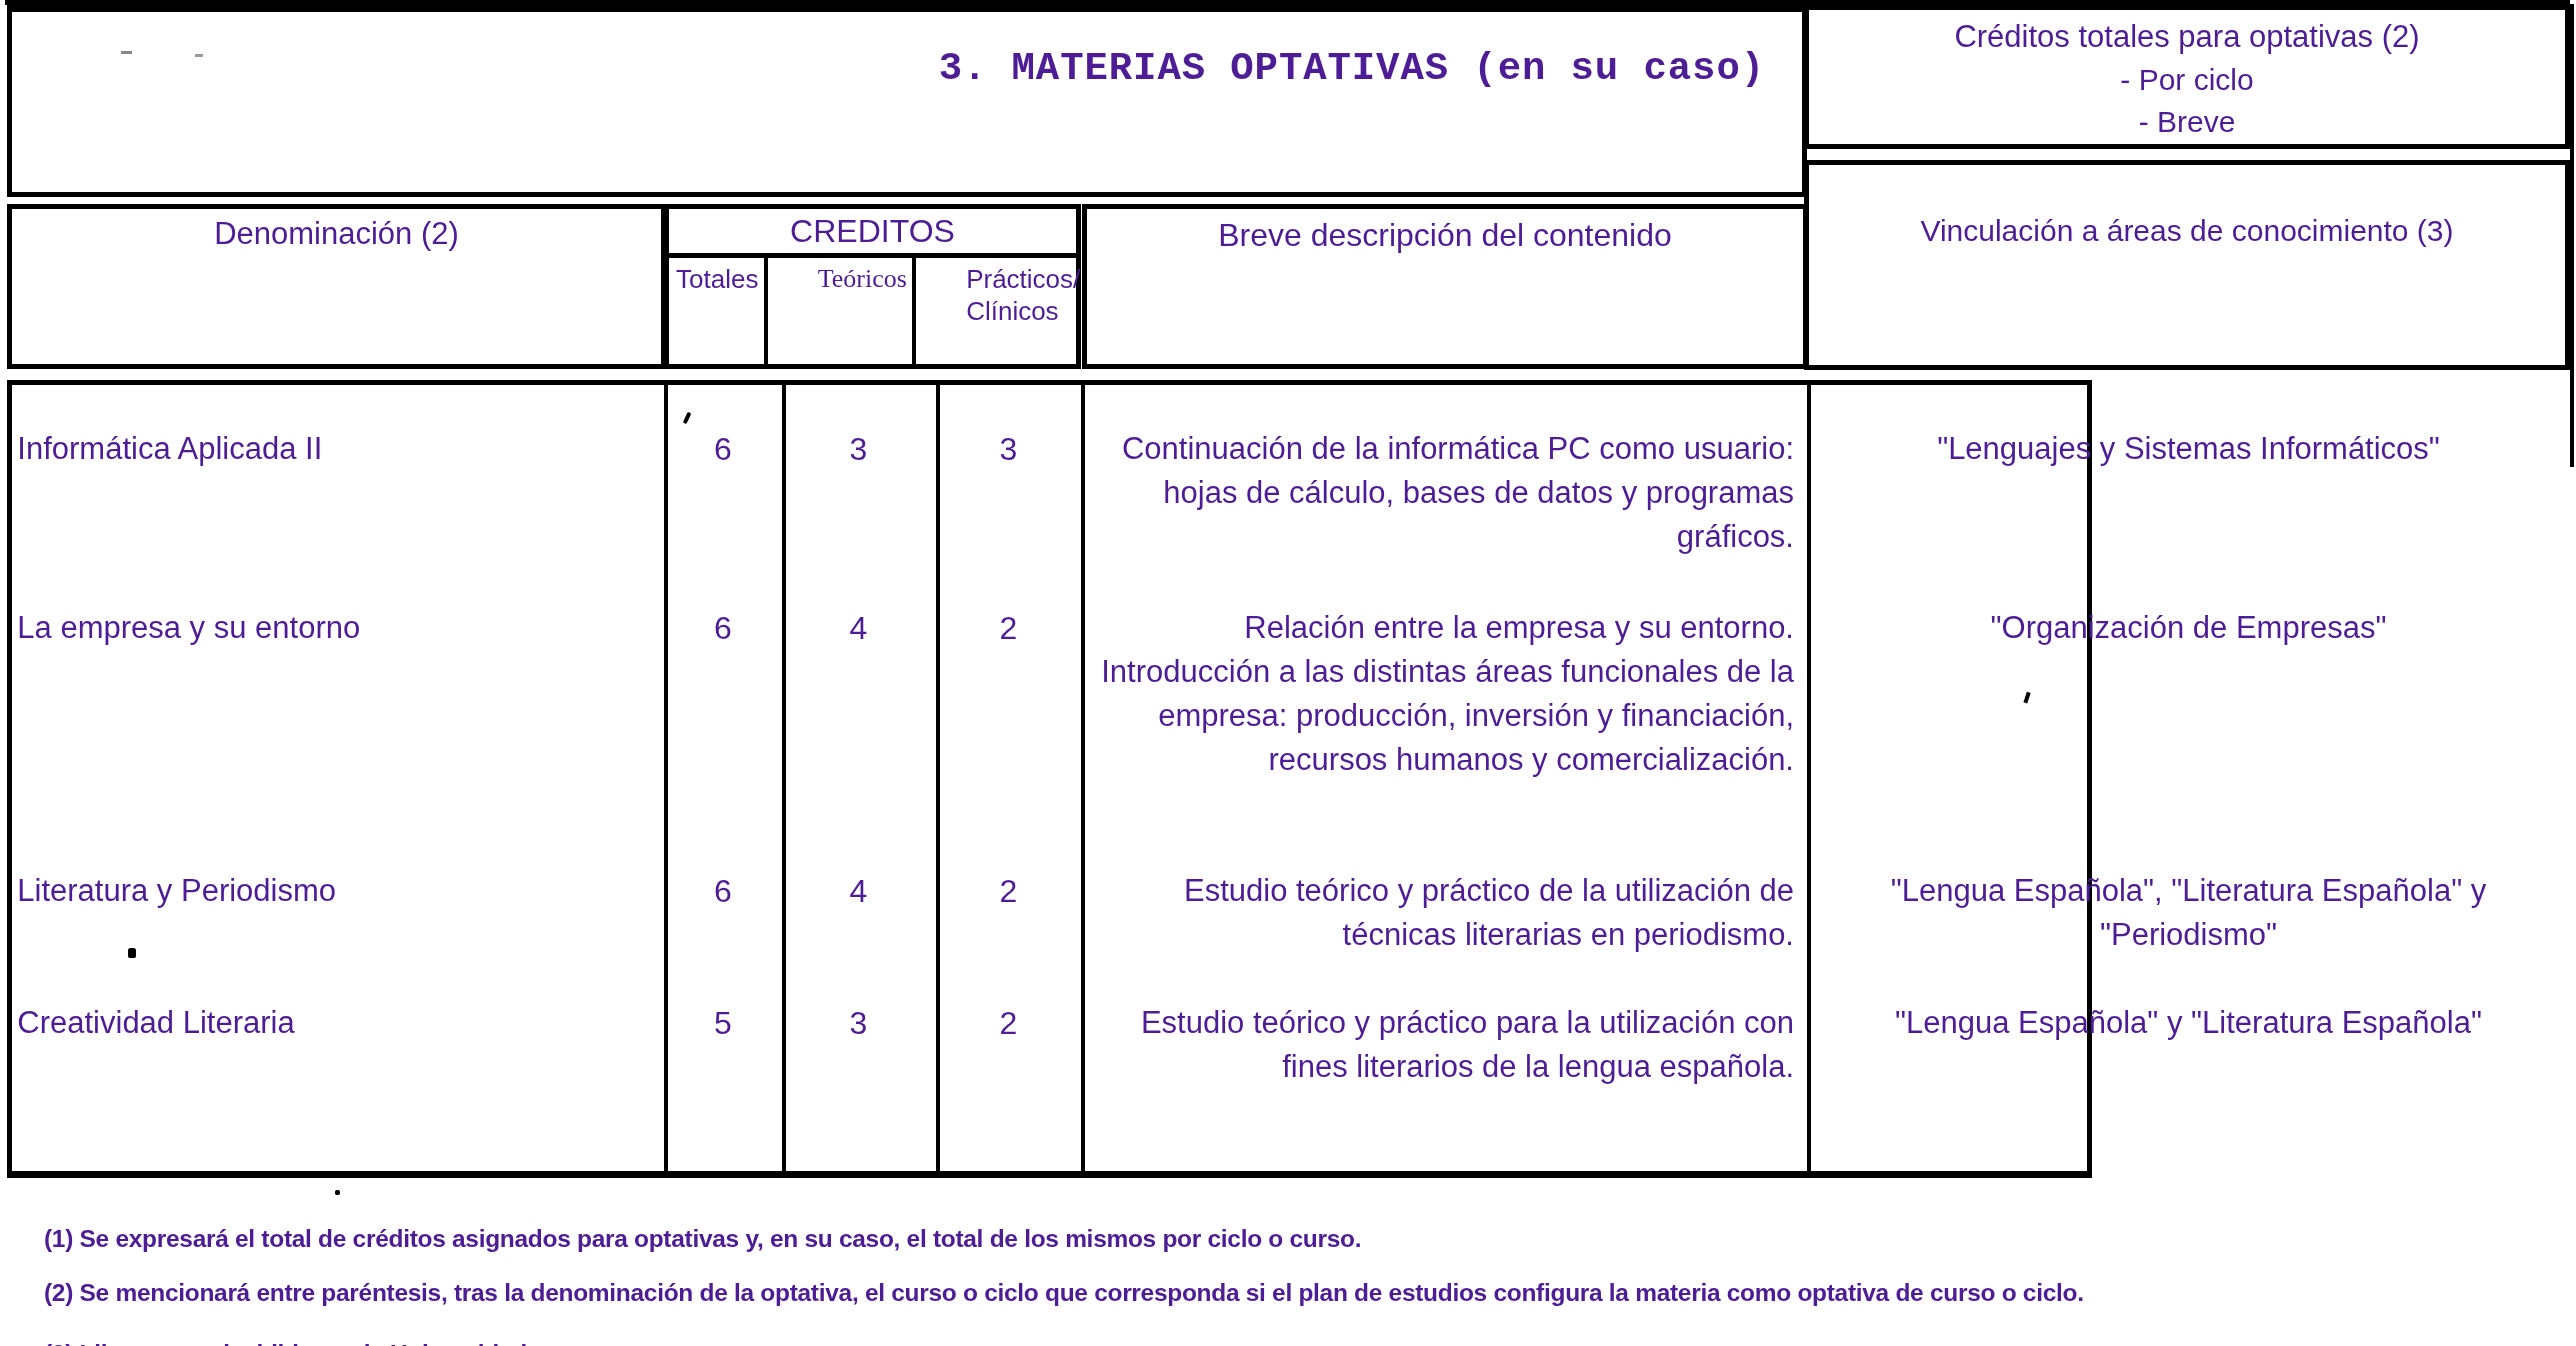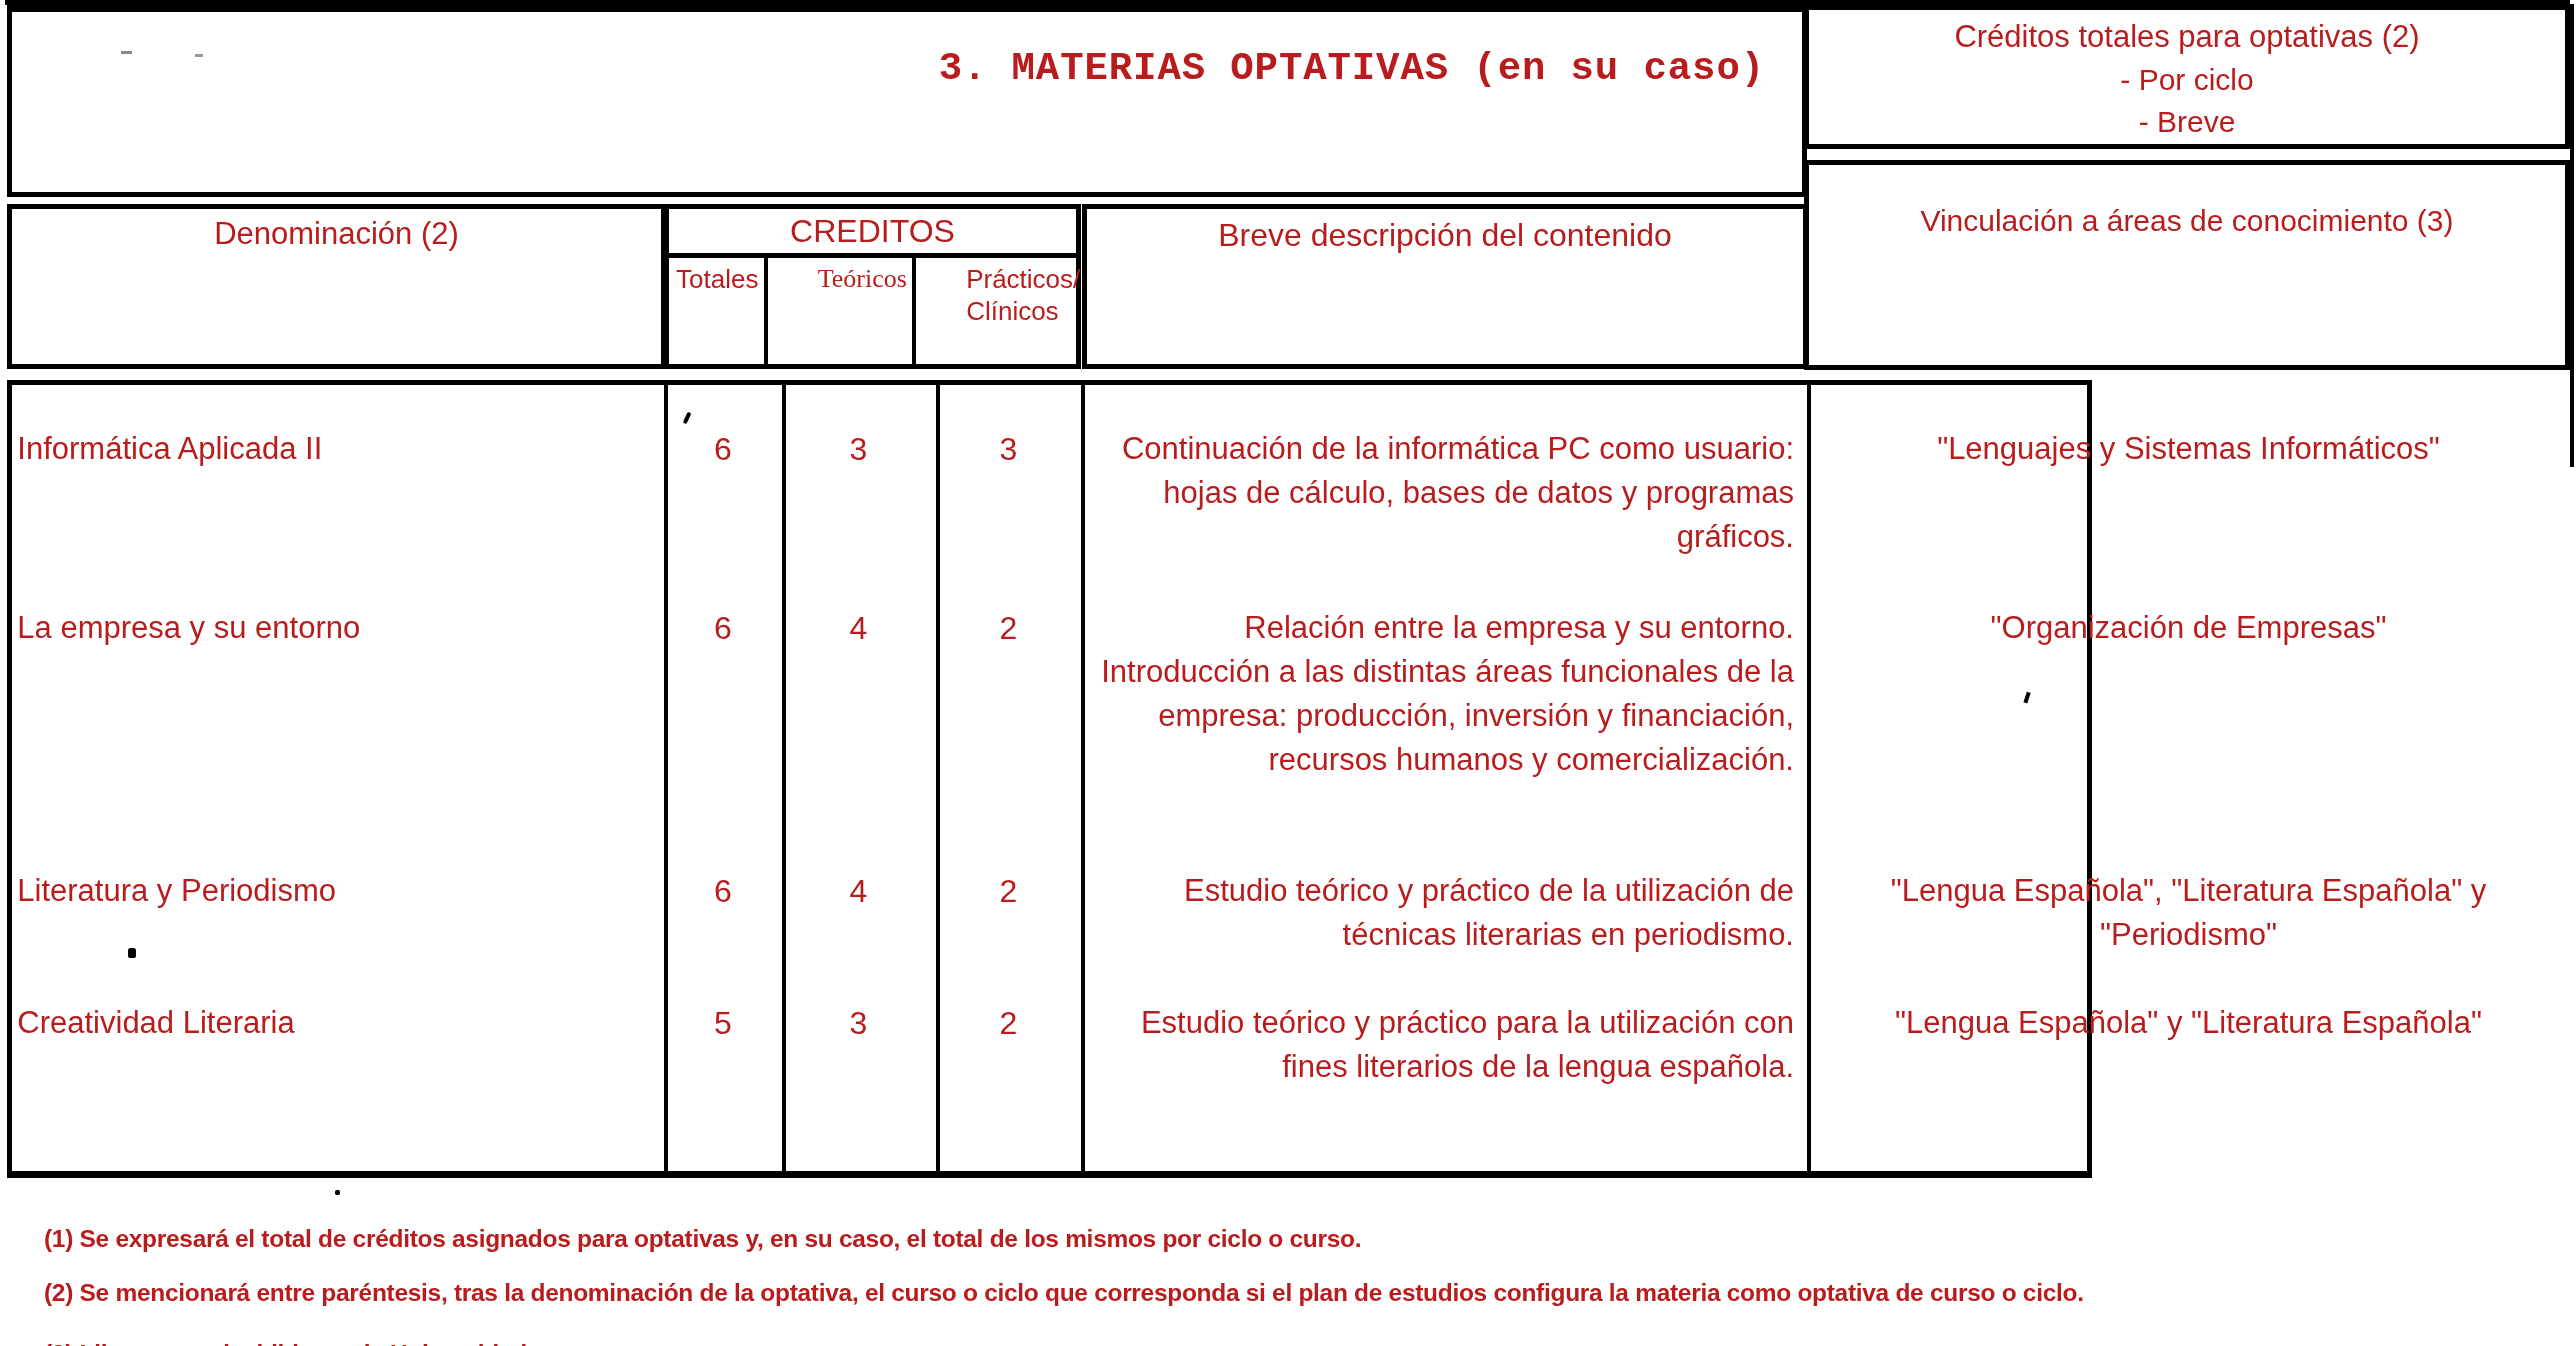--- a/index.html
+++ b/index.html
@@ -1,19 +1,19 @@
 <!DOCTYPE html>
 <html style="font-size:14px"><head>
 <meta charset="utf-8">
 <style>
   html,body{margin:0;padding:0;background:#fff;}
   .page{
     position:relative;
     width:2576px;height:1346px;
-    background:#fff;color:#b91c1c;
+    background:#fff;color:#4c1d95;
     font-family:"Liberation Sans", sans-serif;
     overflow:hidden;
   }
   .box{position:absolute;border:5.3px solid #000;box-sizing:border-box;background:#fff;}
 
   
   .top-strip{position:absolute;left:5.3px;top:0;width:2565px;height:5.3px;background:#000;}
   .right-strip{position:absolute;left:2570px;top:3.5px;width:4.4px;height:463px;background:#000;}
 
   
@@ -33,21 +33,21 @@
   .hdr{text-align:center;font-size:31px;}
   .hdr-denom{left:7px;top:204px;width:659px;height:165px;padding-top:7px;}
   .hdr-cred{left:664px;top:204px;width:417px;height:165px;padding:0;}
   .cred-label{height:40px;border-bottom:5.3px solid #000;text-align:center;font-size:32px;padding-top:3.5px;}
   .cred-sub{display:flex;height:109px;gap:43px;}
   .cred-sub .sub{padding:5.3px 5.3px 0 7px;font-size:26px;line-height:32px;text-align:left;}
   .sub-tot{width:104px;border-right:4.4px solid #000;}
   .sub-teo{width:145px;border-right:4.4px solid #000;font-family:Liberation Serif, serif;}
   .sub-prac{flex:1;}
   .hdr-desc{left:1082px;top:204px;width:726px;height:165px;padding-top:8px;font-size:32px;}
-  .hdr-vinc{left:1804px;top:160px;width:766px;height:210px;padding-top:39px;font-size:30px;}
+  .hdr-vinc{left:1804px;top:160px;width:766px;height:210px;padding-top:49px;font-size:30px;}
 
   
   .body-box{left:7px;top:380px;width:2085px;height:798px;border-bottom-width:7px;}
   .vline{position:absolute;top:0;width:4.4px;height:100%;background:#000;}
   .vl1{left:652px;} .vl2{left:770px;} .vl3{left:924px;} .vl4{left:1069px;} .vl5{left:1795px;}
 
   .cell{position:absolute;font-size:31px;line-height:44px;}
   .c-denom{left:5.3px;width:631px;text-align:left;}
   .c-tot{left:652px;width:118px;text-align:center;font-size:32px;}
   .c-teo{left:770px;width:153px;text-align:center;font-size:32px;}

